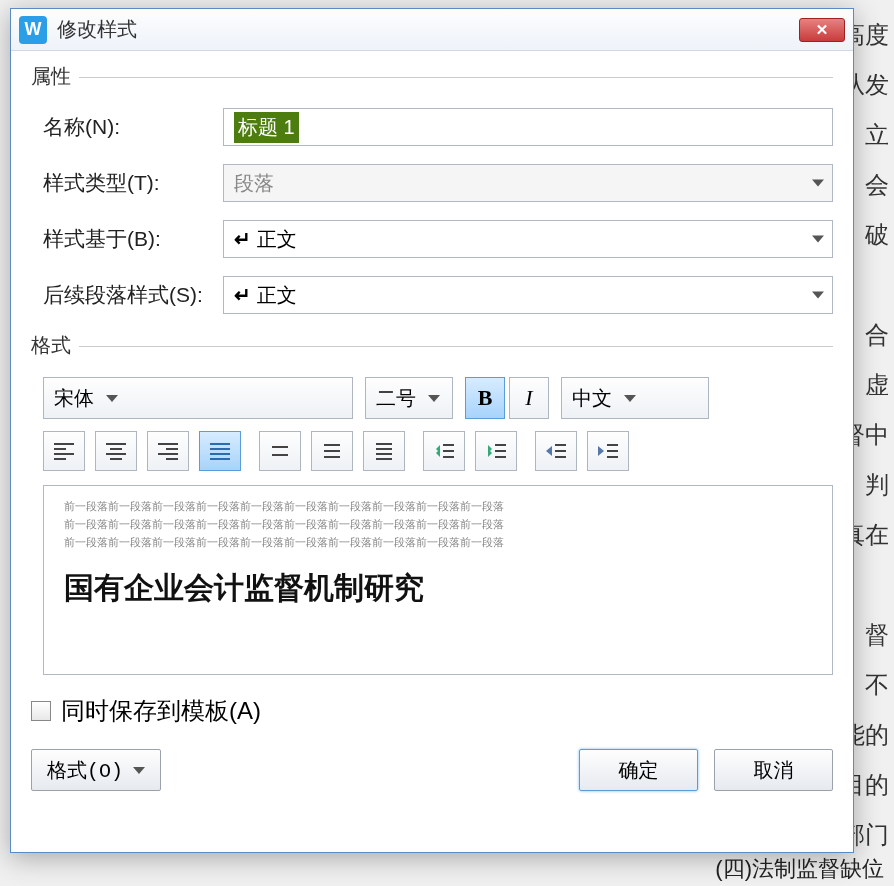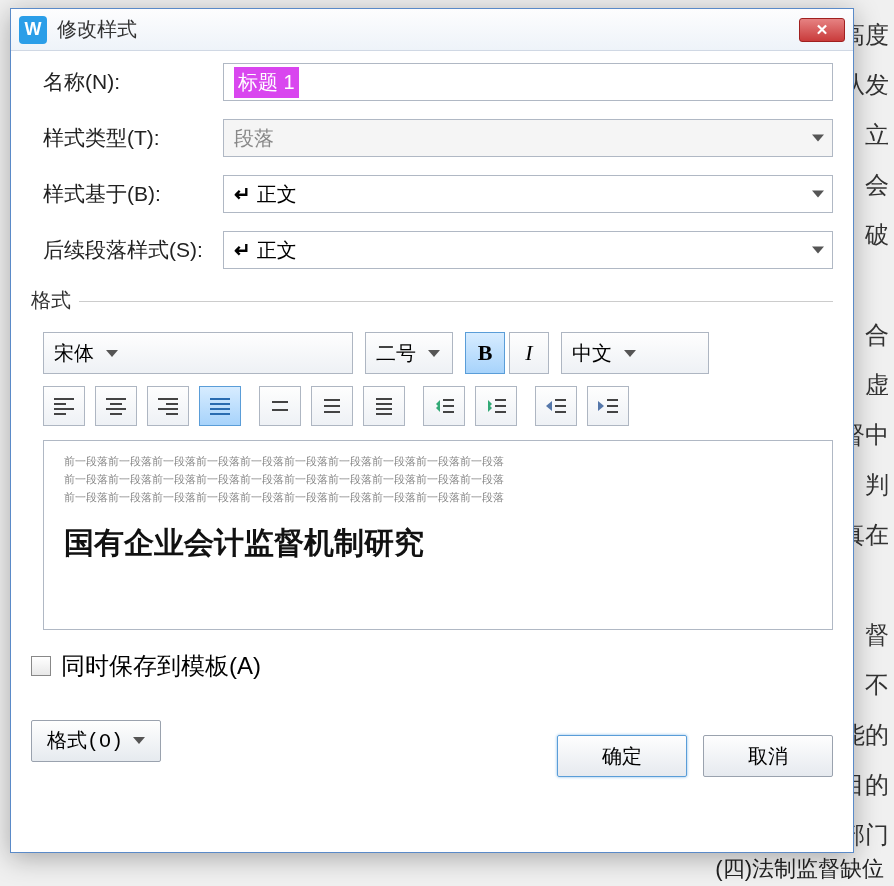--- a/index.html
+++ b/index.html
@@ -103,21 +103,21 @@
   font-size: 20px;
   padding: 0 10px;
   display: flex;
   align-items: center;
   position: relative;
 }
 .prop-row .field.selected-text {
   background: #fff;
 }
 .prop-row .field .highlight {
-  background: #d946ef;
+  background: #4d7c0f;
   color: #fff;
   padding: 2px 4px;
 }
 .prop-row .field.disabled {
   background: #f5f5f5;
   color: #888;
 }
 .prop-row .field .caret {
   position: absolute; right: 8px; top: 50%;
   transform: translateY(-50%);
@@ -245,21 +245,21 @@
 }
 .format-btn { width: 130px; padding: 0 12px; }
 .format-btn .caret {
   margin-left: 10px;
   width: 0; height: 0;
   border-left: 6px solid transparent;
   border-right: 6px solid transparent;
   border-top: 7px solid #555;
 }
 .spacer { flex: 1; }
-.ok-btn, .cancel-btn { width: 130px; margin-left: 16px; margin-top: 31px; }
+.ok-btn, .cancel-btn { width: 119px; margin-left: 16px; }
 .ok-btn { border-color: #5a9dd8; box-shadow: 0 0 3px #7fb8e8; }
 </style>
 </head>
 <body>
 
 <div class="bg-text">
   <span>高度</span>
     <span>从发</span>
     <span>立</span>
     <span>会</span>
@@ -283,20 +283,21 @@
   <div class="titlebar">
     <div class="app-icon">W</div>
     <div class="title">修改样式</div>
     <div class="close-btn">
         <span>✕</span>
       </div>
   </div>
 
   <div class="dialog-body">
 
+    <div class="fieldset-label">属性</div>
 
     <div class="prop-row">
       <label>名称(N):</label>
       <div class="field selected-text">
         <span class="highlight">标题 1</span>
       </div>
     </div>
 
     <div class="prop-row">
       <label>样式类型(T):</label>

